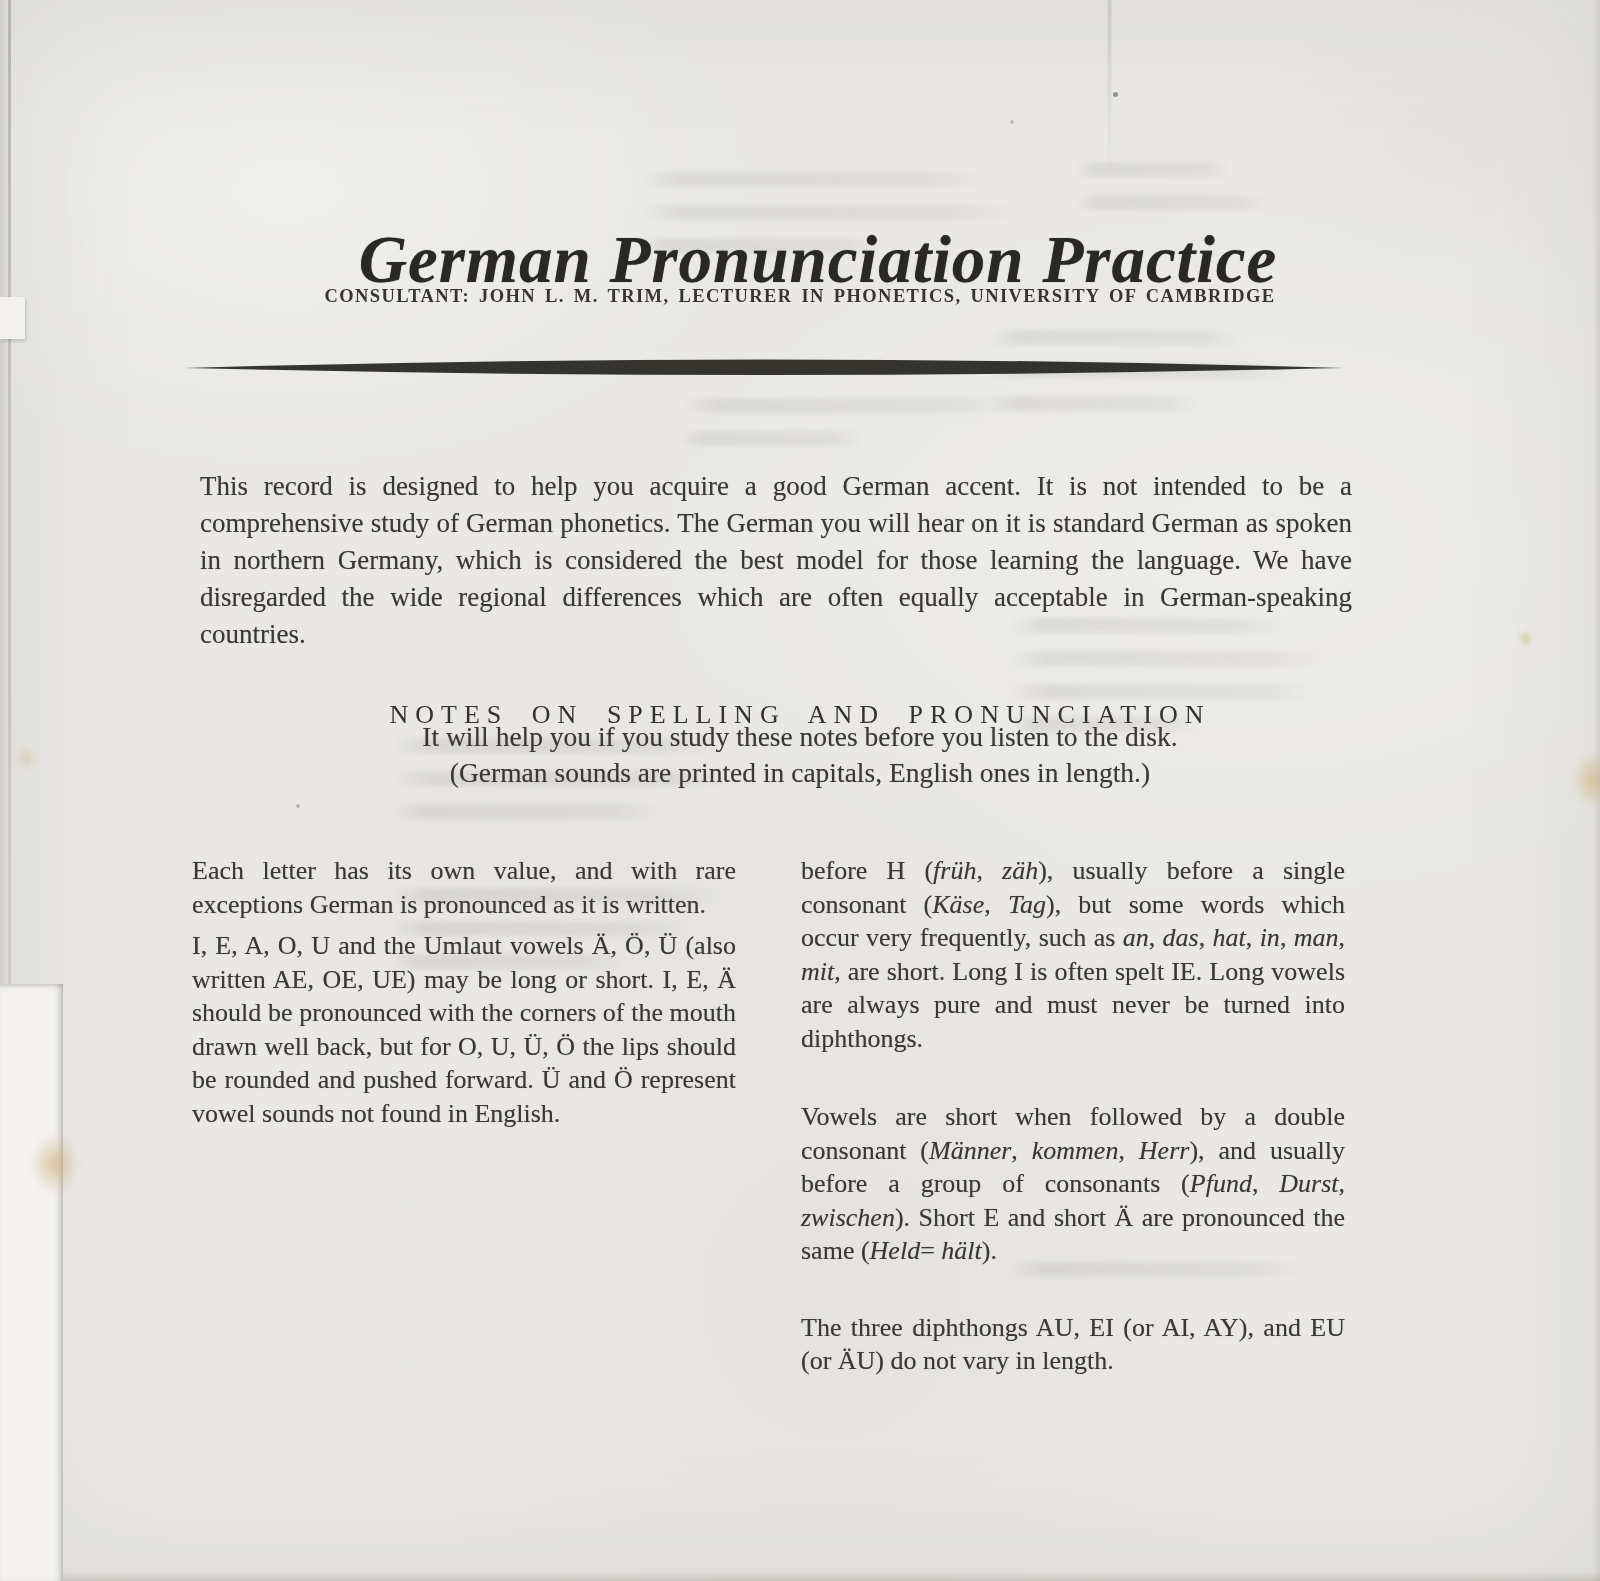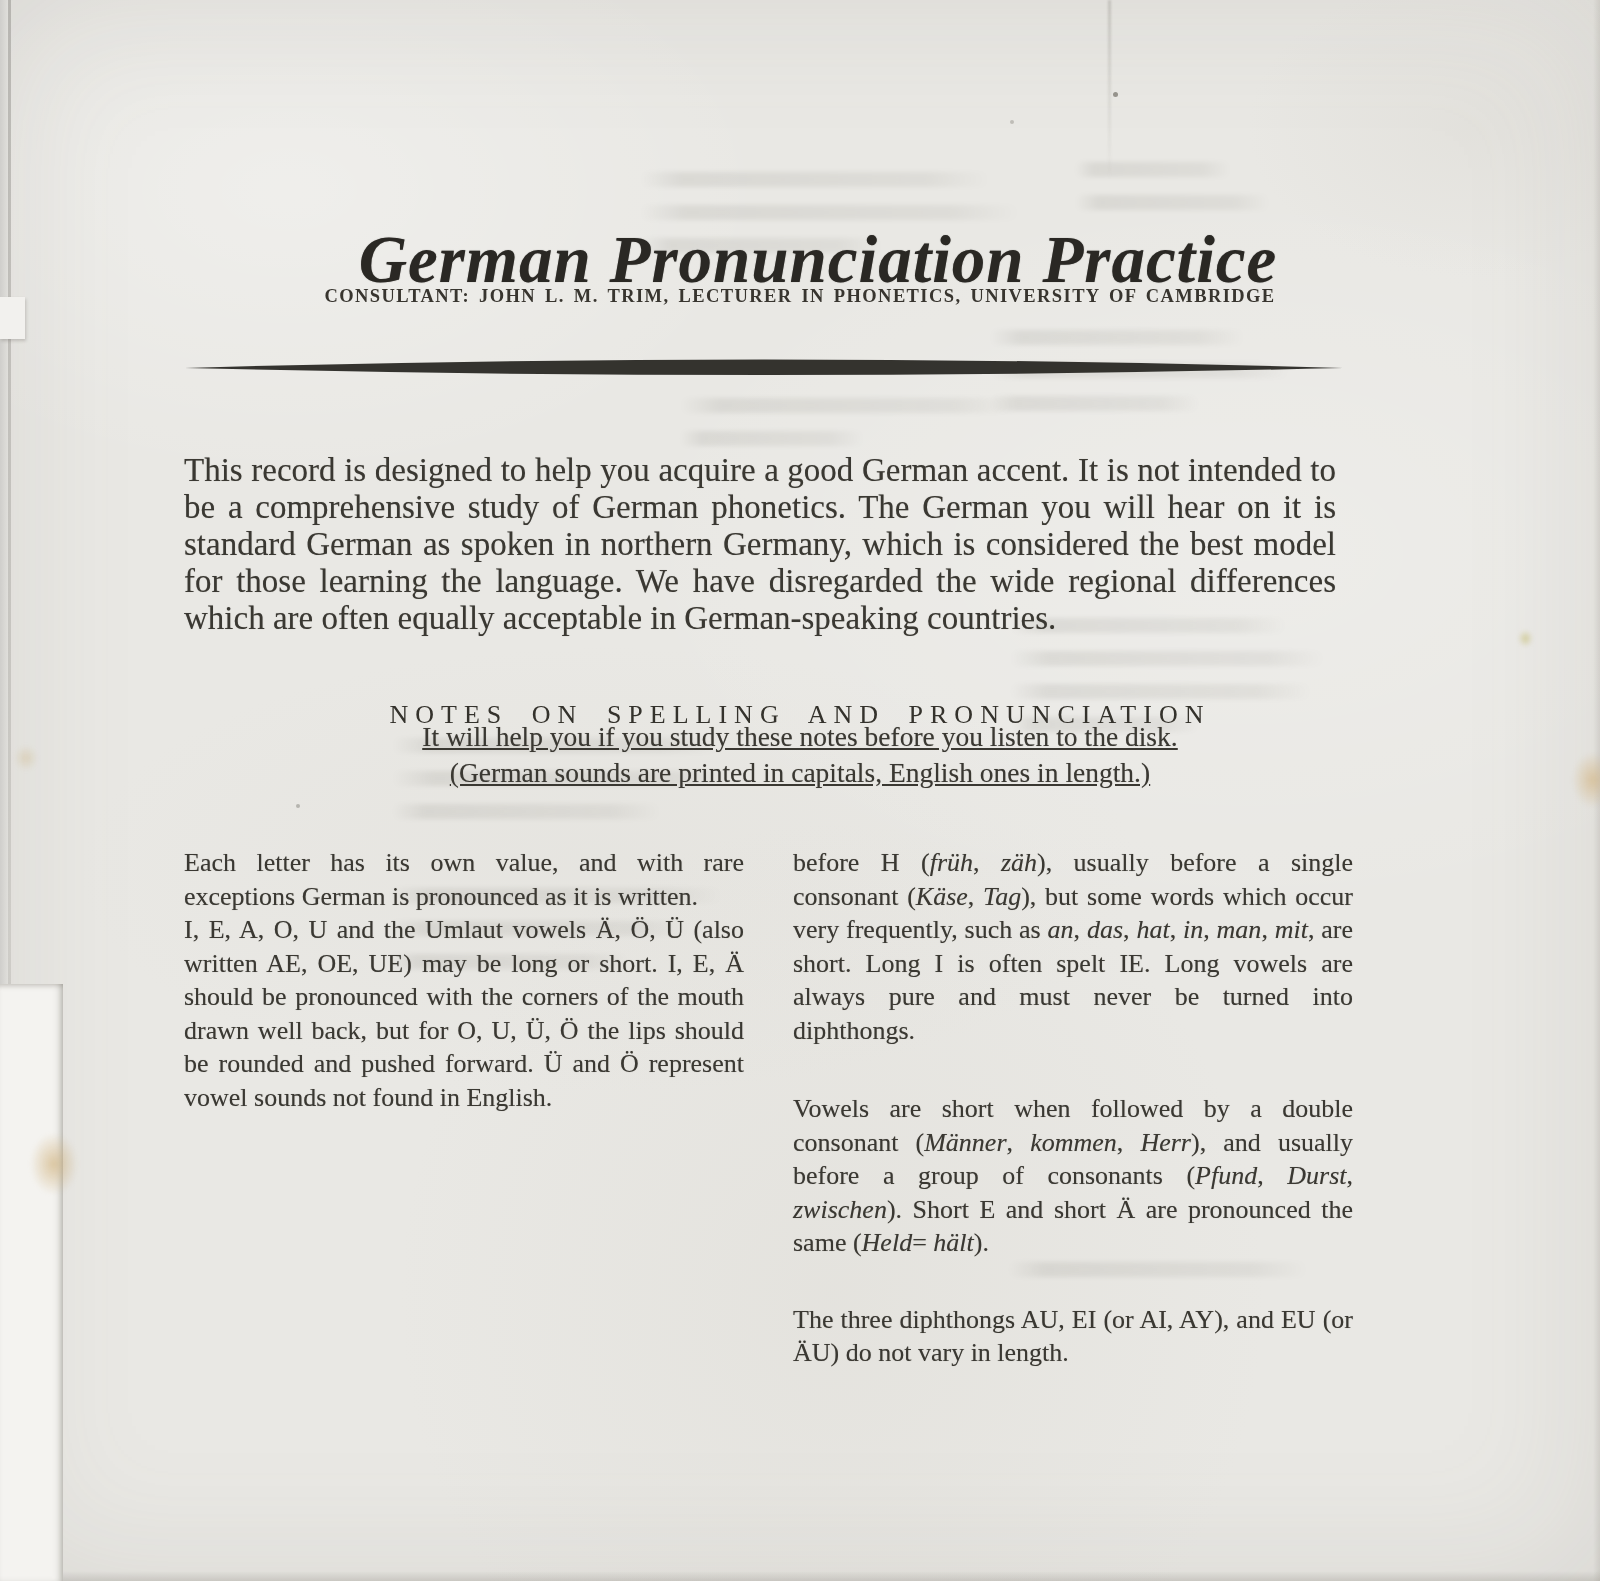--- a/index.html
+++ b/index.html
@@ -88,41 +88,41 @@
   }
   .byline {
     position:absolute; left:0; top:286px; width:100%;
     text-align:center;
     font-size:18.5px; font-weight:bold; letter-spacing:1.4px; word-spacing:3px;
     color:#38352f;
   }
   .rule { position:absolute; left:185px; top:358px; width:1158px; height:26px; }
   .intro {
     position:absolute; left:184px; top:452px; width:1152px;
-    font-size:33px; line-height:37px; text-align:justify;
-    margin:0; color:#3a3832;
+    font-size:27px; line-height:37px; text-align:justify;
+    margin:16px; color:#3a3832;
     text-shadow: 0 0 .8px rgba(58,56,50,.4);
   }
   .notes-heading {
     position:absolute; left:0; top:700px; width:100%;
     text-align:center; margin:0;
     font-size:26px; font-weight:normal; letter-spacing:7px; word-spacing:10px;
     color:#34322c;
   }
   .note-line { position:absolute; left:0; width:100%; text-align:center; margin:0;
-    font-size:27.5px; color:#3a3832; text-shadow: 0 0 .8px rgba(58,56,50,.4); text-decoration: underline; }
+    font-size:27.5px; color:#3a3832; text-shadow: 0 0 .8px rgba(58,56,50,.4); }
   .note-line.l1 { top:721px; }
   .note-line.l2 { top:757px; }
 
   .col {
     position:absolute; top:846px; width:560px;
     font-size:26px; line-height:33.5px; text-align:justify;
     color:#3a3832; text-shadow: 0 0 .8px rgba(58,56,50,.4);
   }
-  .col p { margin:0; }
+  .col p { margin:8px; }
   .col.left  { left:184px; }
   .col.right { left:793px; }
   .vowel-heading {
     margin:24px 0 14px; text-align:center;
     font-size:22.5px; font-weight:normal; letter-spacing:8px; word-spacing:8px;
     color:#34322c;
   }
   .col .sp1 { margin-top:30px; }
   .col.right .p2 { margin-top:45px; }
   .col.right .p3 { margin-top:43px; }

